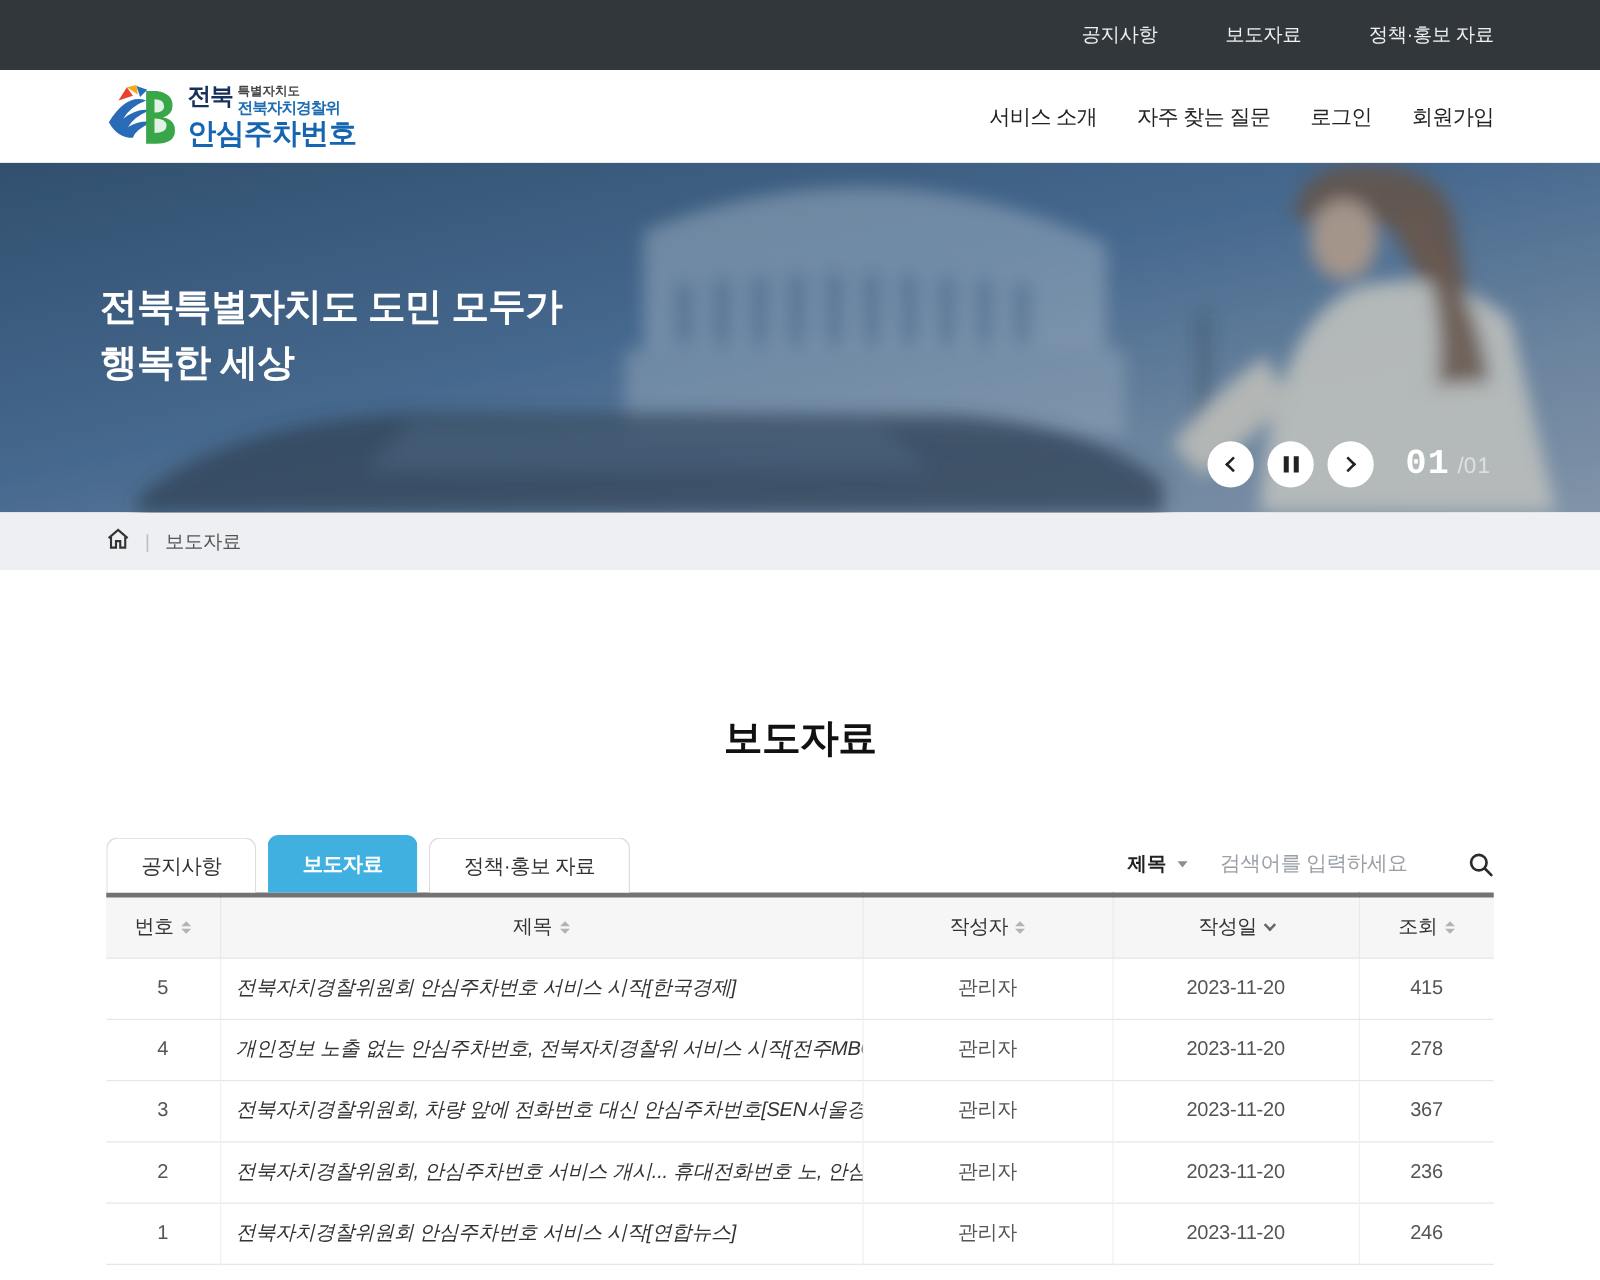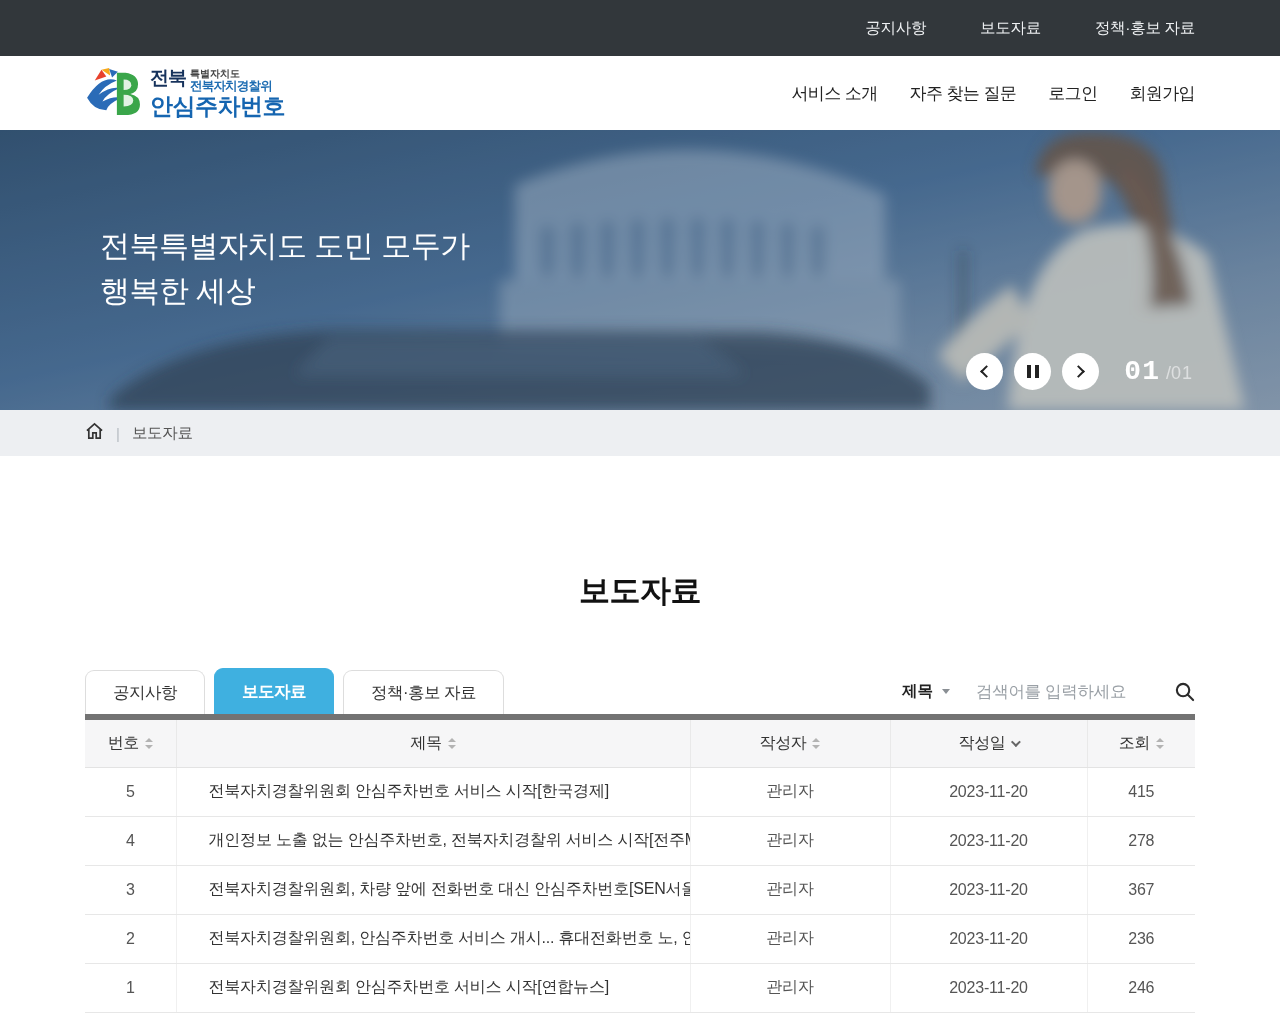--- a/index.html
+++ b/index.html
@@ -23,21 +23,21 @@
   .logo-stack { display:flex; flex-direction:column; gap:1px; padding-top:1px; }
   .logo-region-sub { font-size:10px; color:#444; font-weight:700; }
   .logo-org { font-size:12.5px; color:#1e6db2; font-weight:700; letter-spacing:-0.8px; }
   .logo-service { font-size:23px; font-weight:800; color:#1565b0; letter-spacing:-0.5px; margin-top:3px;text-align:right; }
   .gnb { display:flex; align-items:center; gap:32px; }
   .gnb a { font-size:17px; color:#222; font-weight:500; letter-spacing:-0.6px; }
 
   
   .hero { position:relative; height:280px; overflow:hidden; }
   .hero svg.bg { position:absolute; inset:0; display:block; }
-  .hero-headline { position:absolute; left:100px; top:93px; color:#fff; font-size:30px; font-weight:400; line-height:45px; letter-spacing:-0.5px; }
+  .hero-headline { position:absolute; left:80px; top:93px; color:#fff; font-size:30px; font-weight:700; line-height:45px; letter-spacing:-0.5px; }
   .hero-controls { position:absolute; right:87px; bottom:20px; display:flex; align-items:center; gap:11px; }
   .circle-btn { width:37px; height:37px; border-radius:50%; background:#fff; border:0; display:flex; align-items:center; justify-content:center; cursor:pointer; }
   .chev { width:9px; height:9px; border-top:2.5px solid #222; border-right:2.5px solid #222; }
   .chev.left  { transform:rotate(-135deg); margin-left:4px; }
   .chev.right { transform:rotate(45deg); margin-right:4px; }
   .pause-bars { display:flex; gap:3.5px; }
   .pause-bars i { display:block; width:4px; height:13px; border:2px solid #222; }
   .slide-num { margin-left:14px; display:flex; align-items:baseline; }
   .slide-cur { font-size:28px; font-weight:800; color:#fff; letter-spacing:1px;font-family:Liberation Mono, monospace; }
   .slide-sep { font-size:18px; color:rgba(255,255,255,.55); margin-left:6px; }
@@ -60,36 +60,36 @@
   .tab.active { background:#3fb0e0; border-color:#3fb0e0; color:#fff; height:46px; font-weight:700; }
   .search-group { display:flex; align-items:center; gap:26px; padding-bottom:12px; }
   .field-select { display:flex; align-items:center; gap:9px; cursor:pointer; }
   .field-label { font-size:15.5px; font-weight:700; color:#222; }
   .caret-down { width:0; height:0; border-left:4.5px solid transparent; border-right:4.5px solid transparent; border-top:5.5px solid #8a8f94; }
   .search-input { border:0; outline:none; font-size:16.5px; width:172px; color:#333; background:transparent; font-family:inherit; letter-spacing:-0.3px; }
   .search-input::placeholder { color:#9aa0a6; }
   .search-btn { background:none; border:0; cursor:pointer; display:flex; align-items:center; }
 
   
-  table.board { width:100%; border-collapse:collapse; border-top:6px solid #737373; table-layout:fixed; }
+  table.board { width:100%; border-collapse:collapse; border-top:4px solid #737373; table-layout:fixed; }
   col.c-no{width:91px;} col.c-title{width:514px;} col.c-author{width:200px;} col.c-date{width:197px;} col.c-views{width:108px;}
   thead th { height:50px; background:#f6f6f7; font-size:16px; font-weight:500; color:#333;
              border-bottom:1px solid #e3e3e3; border-left:1px solid #e9e9e9; letter-spacing:-0.4px; }
   thead th:first-child { border-left:0; }
   th .th-inner { display:inline-flex; align-items:center; gap:6px; cursor:pointer; }
   .sort-both { display:inline-flex; flex-direction:column; gap:2.5px; }
   .sort-both i { display:block; width:0; height:0; border-left:4px solid transparent; border-right:4px solid transparent; }
   .sort-both .up { border-bottom:4.5px solid #b3b3b3; }
   .sort-both .dn { border-top:4.5px solid #b3b3b3; }
   .sort-desc { width:7px; height:7px; border-right:2px solid #666; border-bottom:2px solid #666; transform:rotate(45deg) translateY(-2px); display:inline-block; }
   tbody td { height:49px; font-size:16px; color:#555; text-align:center;
              border-bottom:1px solid #e7e7e7; border-left:1px solid #f0f0f0; letter-spacing:-0.2px; }
   tbody td:first-child { border-left:0; }
-  tbody td.cell-title { text-align:left; padding:0 20px 0 32px; color:#333;
-             white-space:nowrap; overflow:hidden; }
+  tbody td.cell-title { text-align:left; padding:0 20px 0 12px; color:#333;
+             white-space:nowrap; overflow:hidden;font-style:italic; }
 </style>
 </head>
 <body>
 
 <div class="utilbar">
   <div class="container">
     <a>공지사항</a>
     <a>보도자료</a>
     <a>정책·홍보 자료</a>
   </div>

